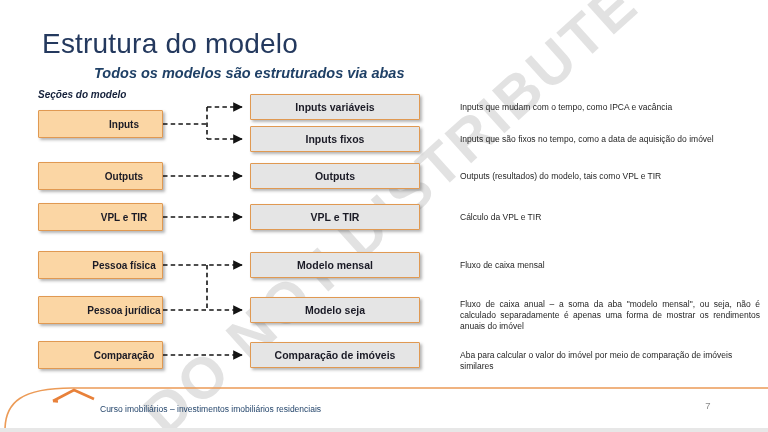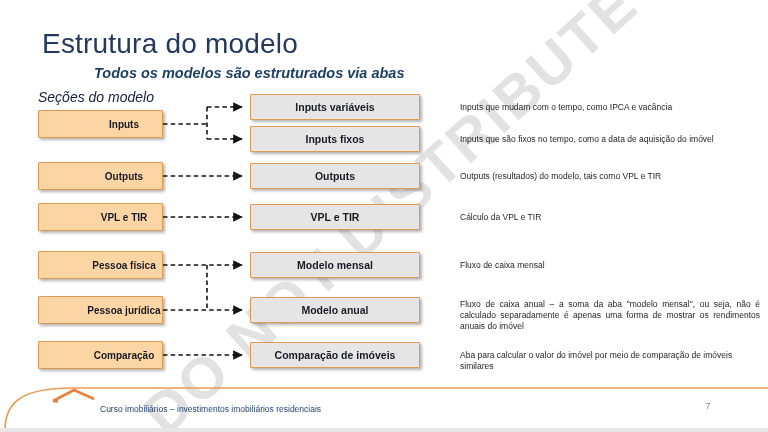--- a/index.html
+++ b/index.html
@@ -22,21 +22,21 @@
   .title{
     position:absolute;left:42px;top:28px;
     font-size:28px;color:#24395E;letter-spacing:0.2px;z-index:3;
   }
   .subtitle{
     position:absolute;left:46px;top:65px;
     font-size:14.5px;font-weight:700;font-style:italic;color:#1F4066;z-index:3;margin-left:48px;
   }
   .diagram-label{
     position:absolute;left:38px;top:89px;
-    font-size:14px;font-weight:400;font-style:italic;color:#14203a;z-index:3;
+    font-size:10px;font-weight:700;font-style:italic;color:#14203a;z-index:3;
   }
   .sec-box{
     position:absolute;left:38px;width:125px;height:28px;
     background:#FBD6A4;border:1.5px solid #E09952;border-radius:1px;
     box-shadow:2px 2px 3px rgba(90,90,90,0.45);
     display:flex;align-items:center;justify-content:center;
     font-size:10px;font-weight:700;color:#1b1b26;z-index:2;box-sizing:border-box;padding-left:47px;
   }
   .tab-box{
     position:absolute;left:250px;width:170px;height:26px;
@@ -85,21 +85,21 @@
   <div class="sec-box" style="top:203px">VPL e TIR</div>
   <div class="sec-box" style="top:251px">Pessoa física</div>
   <div class="sec-box" style="top:296px">Pessoa jurídica</div>
   <div class="sec-box" style="top:341px">Comparação</div>
 
   <div class="tab-box" style="top:94px">Inputs variáveis</div>
   <div class="tab-box" style="top:126px">Inputs fixos</div>
   <div class="tab-box" style="top:163px">Outputs</div>
   <div class="tab-box" style="top:204px">VPL e TIR</div>
   <div class="tab-box" style="top:252px">Modelo mensal</div>
-  <div class="tab-box" style="top:297px">Modelo anual</div>
+  <div class="tab-box" style="top:297px">Modelo seja</div>
   <div class="tab-box" style="top:342px">Comparação de imóveis</div>
 
   <div class="desc" style="top:102px">Inputs que mudam com o tempo, como IPCA e vacância</div>
   <div class="desc" style="top:134px">Inputs que são fixos no tempo, como a data de aquisição do imóvel</div>
   <div class="desc" style="top:171px">Outputs (resultados) do modelo, tais como VPL e TIR</div>
   <div class="desc" style="top:212px">Cálculo da VPL e TIR</div>
   <div class="desc" style="top:260px">Fluxo de caixa mensal</div>
   <div class="desc" style="top:350px">Aba para calcular o valor do imóvel por meio de comparação de imóveis similares</div>
   <div class="desc justify" style="top:299px">Fluxo de caixa anual – a soma da aba "modelo mensal", ou seja, não é calculado separadamente é apenas uma forma de mostrar os rendimentos anuais do imóvel</div>
 

